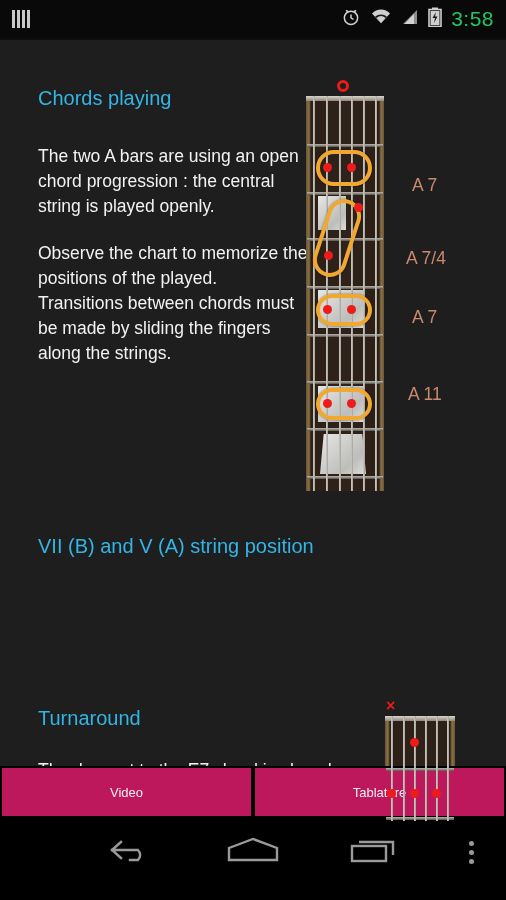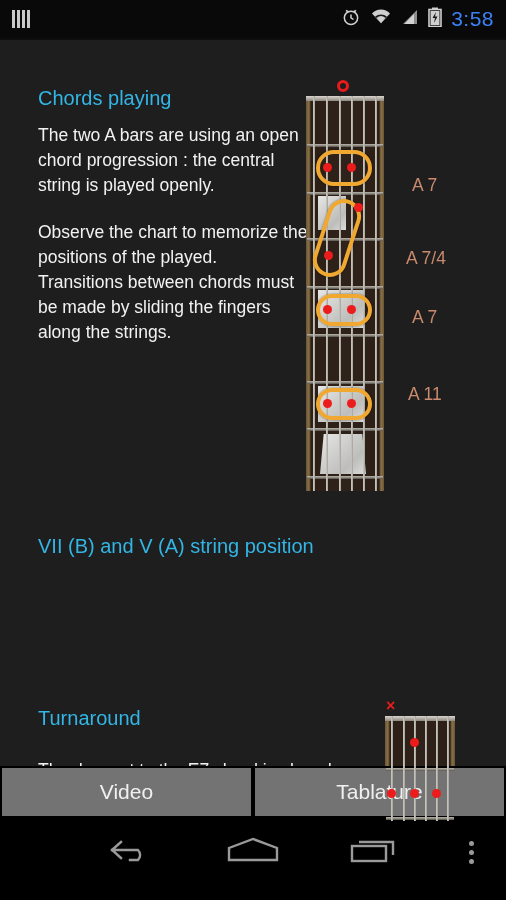--- a/index.html
+++ b/index.html
@@ -14,21 +14,21 @@
   .statusbar {
     height: 38px; width: 100%;
     background: #090909;
     display: flex; align-items: center;
     padding: 0 12px;
     position: relative;
   }
   .sb-left { display: flex; align-items: center; gap: 8px; }
   .sb-right { margin-left: auto; display: flex; align-items: center; gap: 9px; }
   .sb-time {
-    color: #3b82f6; font-size: 21px; letter-spacing: 0.5px;
+    color: #22c55e; font-size: 21px; letter-spacing: 0.5px;
     margin-left: 0;
   }
   .bars-icon { display: flex; align-items: flex-end; gap: 2px; height: 18px; }
   .bars-icon i { display: block; width: 3px; background: #c9c9c9; height: 18px; }
 
   
   .content {
     position: relative;
     width: 100%;
     height: 783px;
@@ -50,21 +50,21 @@
   }
   p.body {
     color: #f2f2f2;
     font-size: 17.5px;
     line-height: 25px;
     font-weight: normal;
   }
 
   
   .sec-chords  { top: 48px; }
-  .sec-chords .body { margin-top: 13px; }
+  .sec-chords .body { margin-top: 34px; }
   .sec-chords .body2 { margin-top: 22px; }
 
   .sec-shuffle { top: 496px; width: 432px; }
   .sec-shuffle .body { margin-top: 28px; }
 
   .sec-turn { top: 668px; width: 300px; }
   .sec-turn .body { margin-top: 28px; }
 
   
   .fb-wrap { position: absolute; }
@@ -143,23 +143,23 @@
   
   .tabbar {
     position: absolute; bottom: 0; left: 0;
     width: 100%; height: 55px;
     background: #000;
     display: flex; gap: 4px;
     padding: 2px 2px 5px 2px;
   }
   .tabbtn {
     flex: 1;
-    background: #737373;
+    background: #be185d;
     color: #f0f0f0;
-    font-size: 21px;
+    font-size: 13px;
     display: flex; align-items: center; justify-content: center;
     border: none;
     font-family: "Liberation Sans", sans-serif;
     cursor: pointer;
   }
 
   
   .navbar {
     width: 100%; height: 62px;
     background: #000;

